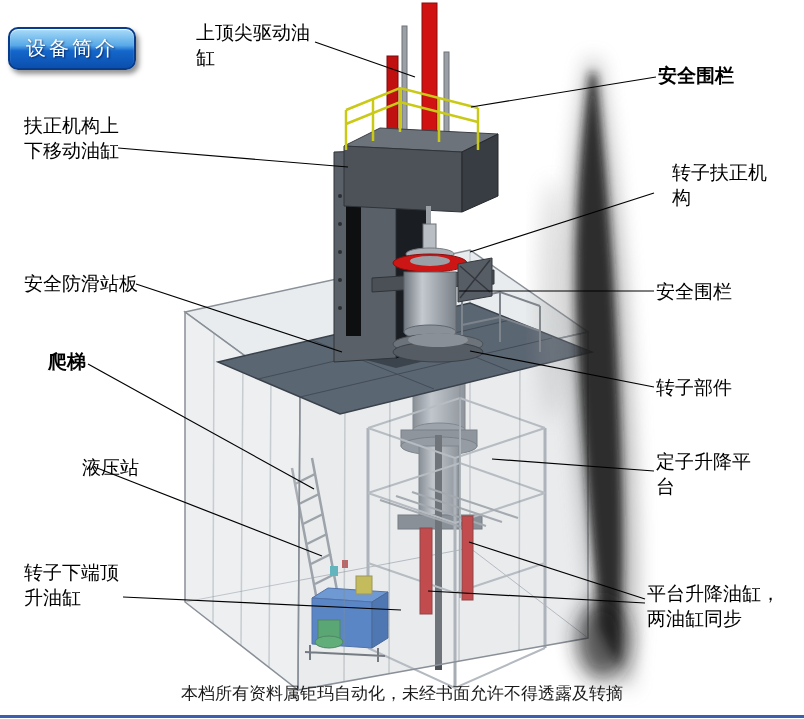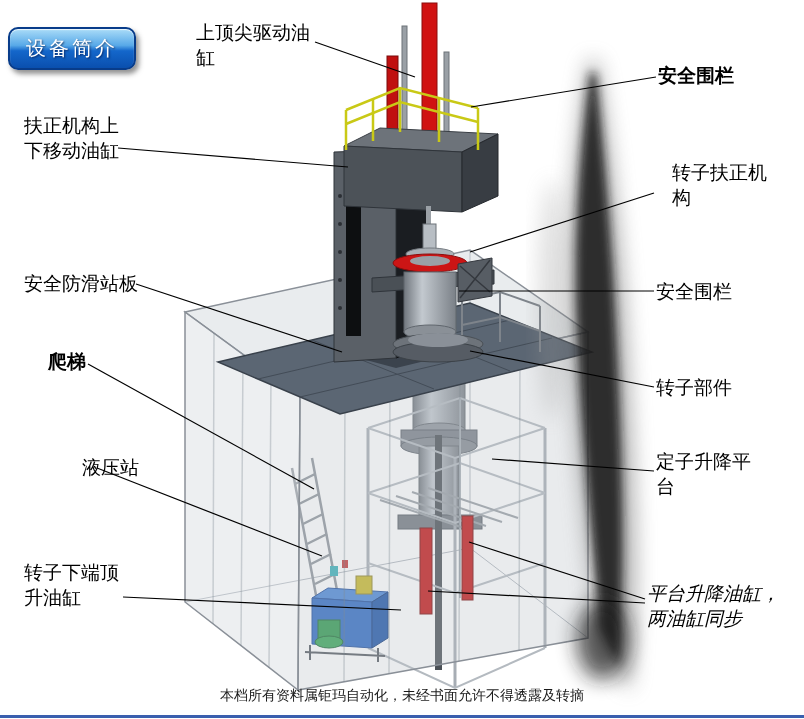--- a/index.html
+++ b/index.html
@@ -11,21 +11,21 @@
   .label { position:absolute; z-index:5; font-size:19px; color:#000;
            line-height:1.34; word-break:break-all; }
   .badge { position:absolute; left:8px; top:27px; z-index:6;
            padding:6px 16px; border-radius:10px;
            background:linear-gradient(180deg,#aadcf8 0%,#58a9e8 42%,#1467cb 56%,#0a4fae 100%);
            border:2px solid #083c8a;
            box-shadow:3px 4px 5px rgba(40,40,40,0.5), inset 0 1px 1px rgba(255,255,255,0.8);
            color:#fff; font-size:20px; font-weight:normal; letter-spacing:3px;
            text-shadow:1px 1px 2px rgba(0,0,40,0.6); }
   .footer-text { position:absolute; left:0; right:0; bottom:14px; z-index:5;
-                 text-align:center; font-size:14px; color:#1a1a1a; }
+                 text-align:center; font-size:17px; color:#1a1a1a; }
   .footer-line { position:absolute; left:0; right:0; bottom:1px; height:3px;
                  background:#3a5fae; z-index:5; }
 </style>
 </head>
 <body>
 
 <div id="stage">
 
   <svg class="machine-svg" width="804" height="719" viewBox="0 0 804 719" xmlns="http://www.w3.org/2000/svg">
     <defs>
@@ -188,18 +188,18 @@
   <div class="label" style="left:658px; top:63px;font-weight:bold;">安全围栏</div>
   <div class="label" style="left:24px; top:113px; width:100px;">扶正机构上下移动油缸</div>
   <div class="label" style="left:672px; top:160px; width:100px;">转子扶正机构</div>
   <div class="label" style="left:24px; top:271px;">安全防滑站板</div>
   <div class="label" style="left:656px; top:279px;">安全围栏</div>
   <div class="label" style="left:48px; top:349px;font-weight:bold;">爬梯</div>
   <div class="label" style="left:656px; top:375px;">转子部件</div>
   <div class="label" style="left:38px; top:455px;margin-left:44px;">液压站</div>
   <div class="label" style="left:656px; top:449px; width:100px;">定子升降平台</div>
   <div class="label" style="left:24px; top:560px; width:100px;">转子下端顶升油缸</div>
-  <div class="label" style="left:647px; top:581px; width:137px;font-style:italic;">平台升降油缸，两油缸同步</div>
+  <div class="label" style="left:647px; top:581px; width:137px;">平台升降油缸，两油缸同步</div>
 
   <div class="footer-text">本档所有资料属钜玛自动化，未经书面允许不得透露及转摘</div>
   <div class="footer-line"></div>
 
 </div>
 
 </body></html>

